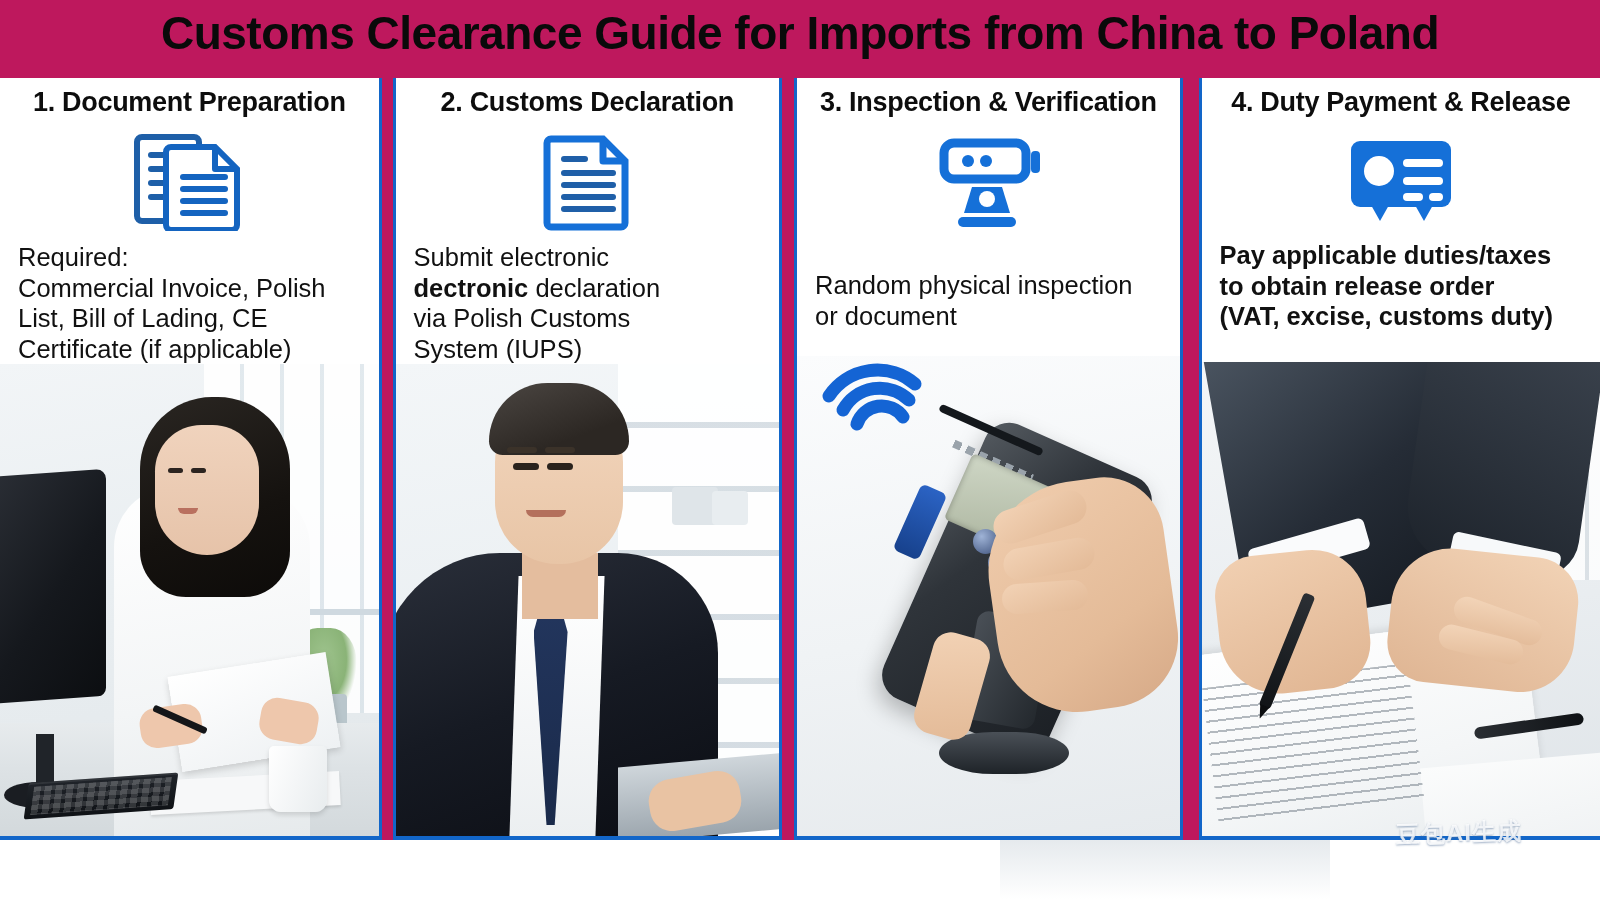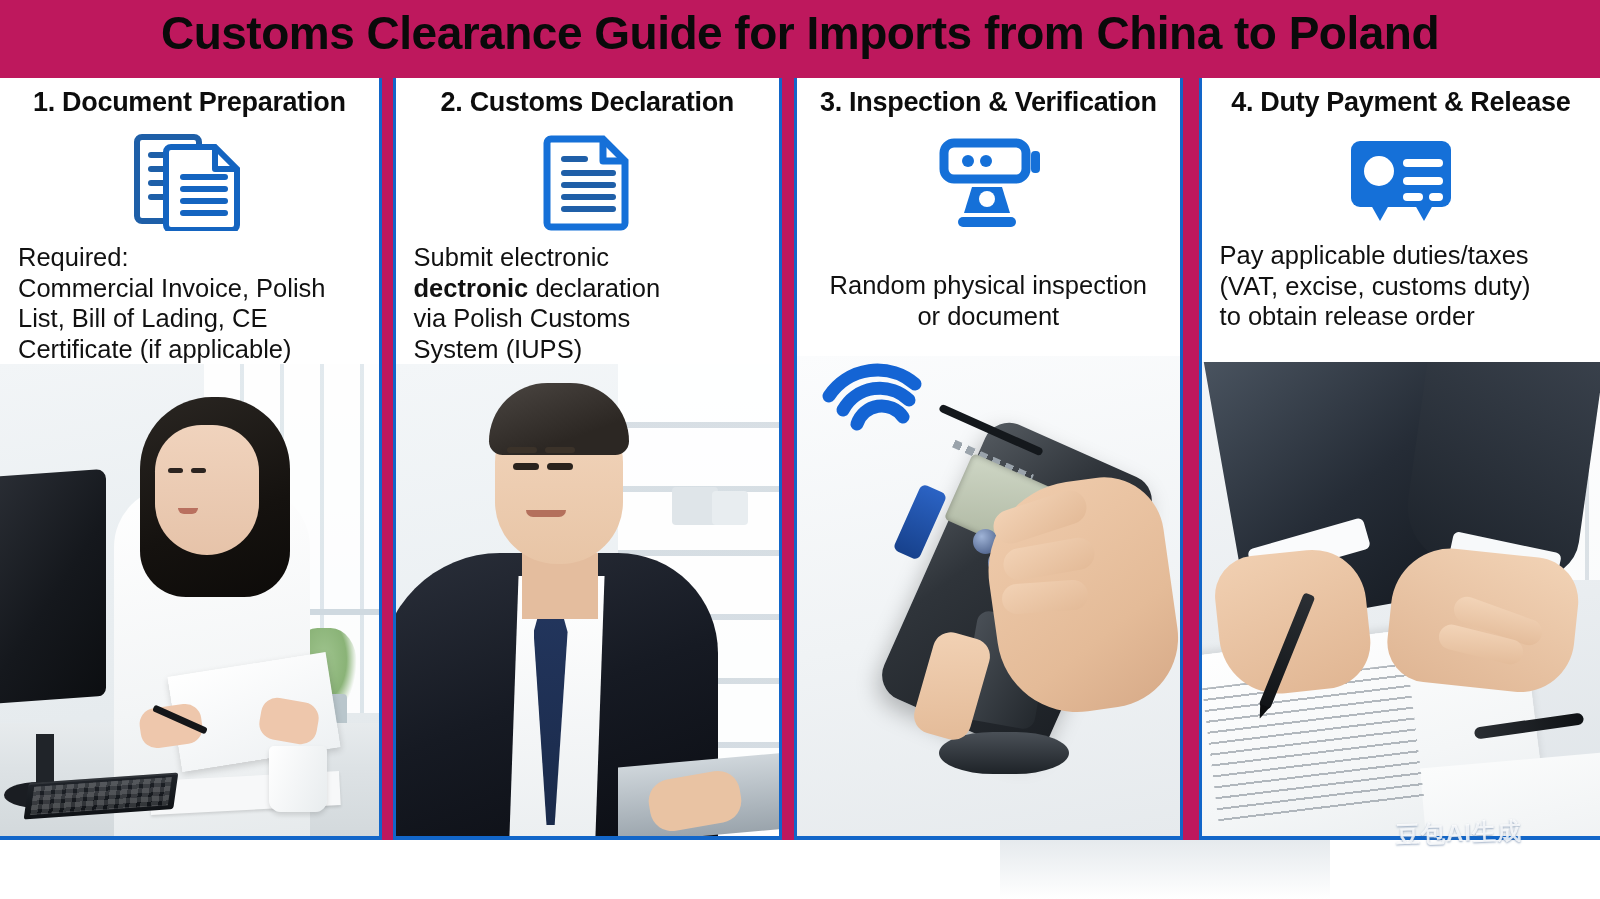--- a/index.html
+++ b/index.html
@@ -90,22 +90,22 @@
   
   .panel-text {
     flex: 0 0 auto;
     padding: 6px 18px 0 18px;
     font-size: 25.5px;
     line-height: 30.5px;
     color: #111111;
     min-height: 126px;
     box-sizing: border-box;
   }
-  .panel.p3 .panel-text { padding-top: 34px; min-height: 120px; text-align: center; }
-  .panel.p4 .panel-text { padding-top: 4px; }
+  .panel.p3 .panel-text { padding-top: 34px; min-height: 120px; }
+  .panel.p4 .panel-text { padding-top: 4px; font-weight: bold; }
   .panel-text b { font-weight: 700; }
 
   
   .panel-photo {
     flex: 1 1 auto;
     position: relative;
     overflow: hidden;
     background: #eef1f3;
   }
 
@@ -557,22 +557,22 @@
           <rect x="58" y="42" width="40" height="8" rx="4" fill="#ffffff"></rect>
           <rect x="58" y="58" width="20" height="8" rx="4" fill="#ffffff"></rect>
           <rect x="84" y="58" width="14" height="8" rx="4" fill="#ffffff"></rect>
           <path d="M26 70 h18 l-9 16 z" fill="#1570d8"></path>
           <path d="M70 70 h18 l-9 16 z" fill="#1570d8"></path>
         </svg>
       </div>
 
       <div class="panel-text">
         <div>Pay applicable duties/taxes</div>
+        <div>to obtain release order</div>
         <div>(VAT, excise, customs duty)</div>
-        <div>to obtain release order</div>
       </div>
 
       <div class="panel-photo ph4">
         <div class="bg"></div>
         <div class="sleeve"></div>
         <div class="sleeve2"></div>
         <div class="paper"></div>
         <div class="paper2"></div>
         <div class="paperlines"></div>
         <div class="cuffL"></div>

